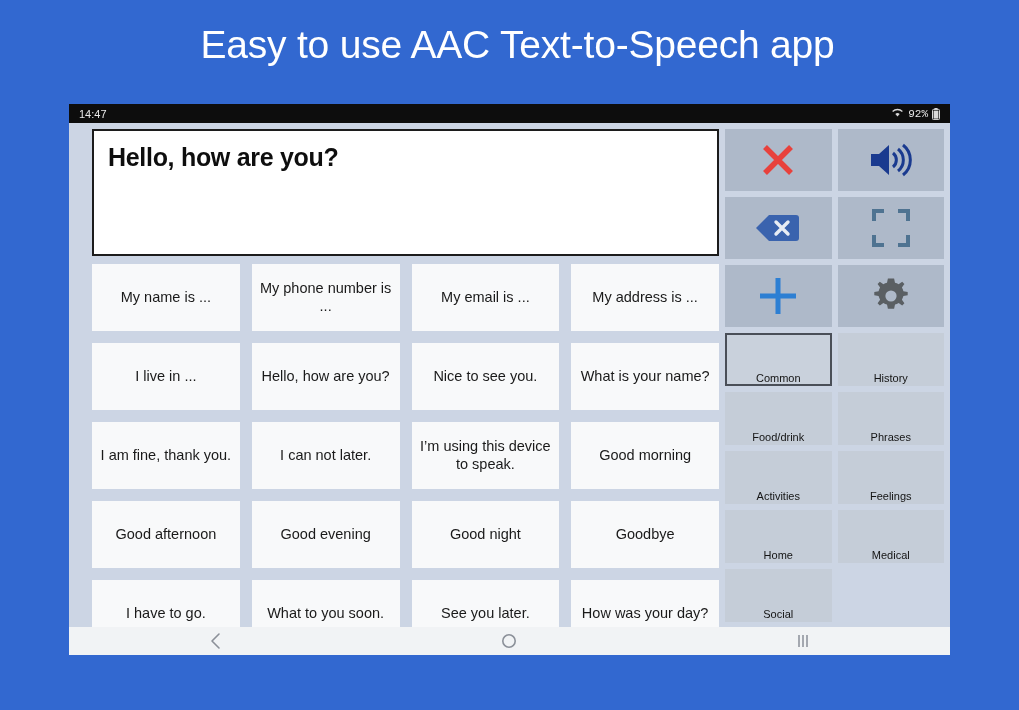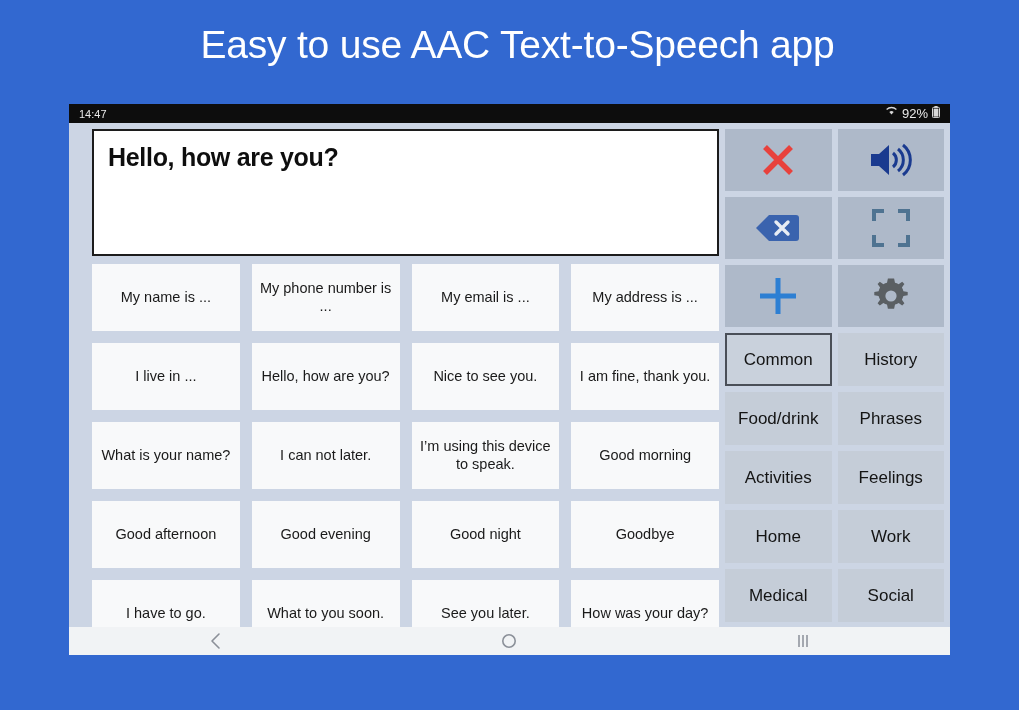--- a/index.html
+++ b/index.html
@@ -53,21 +53,22 @@
     align-items: center;
     justify-content: space-between;
     padding: 0 10px;
     font-size: 11px;
     flex: none;
   }
   .status-left { display:flex; align-items:flex-start; }
   .status-right {
     display: flex;
     gap: 4px;
-    font-size: 13px;
+    font-size: 11px;
+    font-family: Liberation Mono, monospace;
   }
   .wifi-icon { display:inline-block; width:13px; height:10px; position:relative; }
   .wifi-icon svg { display:block; }
   .batt-icon { display:inline-block; width:8px; height:12px; position:relative; }
   .batt-icon svg { display:block; }
 
   
   .app-body {
     flex: 1 1 auto;
     display: flex;
@@ -158,23 +159,23 @@
     display: grid;
     grid-template-columns: repeat(2, 1fr);
     grid-auto-rows: 53px;
     gap: 6px;
     align-content: start;
     overflow: hidden;
   }
   .cat-btn {
     background: #c5cdd8;
     display: flex;
-    align-items: center;
+    align-items: flex-end;
     justify-content: center;
-    font-size: 17px;
+    font-size: 11px;
     color: #141414;
     cursor: pointer;
     border: 2px solid transparent;
   }
   .cat-btn.selected {
     border: 2px solid #4a4f58;
     background: #c9d1dc;
   }
 
   
@@ -251,24 +252,24 @@
           <div class="phrase-tile">
             <span>I live in ...</span>
           </div>
           <div class="phrase-tile">
             <span>Hello, how are you?</span>
           </div>
           <div class="phrase-tile">
             <span>Nice to see you.</span>
           </div>
           <div class="phrase-tile">
+            <span>What is your name?</span>
+          </div>
+          <div class="phrase-tile">
             <span>I am fine, thank you.</span>
-          </div>
-          <div class="phrase-tile">
-            <span>What is your name?</span>
           </div>
           <div class="phrase-tile">
             <span>I can not later.</span>
           </div>
           <div class="phrase-tile">
             <span>I’m using this device to speak.</span>
           </div>
           <div class="phrase-tile">
             <span>Good morning</span>
           </div>
@@ -367,23 +368,20 @@
             <span>Phrases</span>
           </div>
           <div class="cat-btn">
             <span>Activities</span>
           </div>
           <div class="cat-btn">
             <span>Feelings</span>
           </div>
           <div class="cat-btn">
             <span>Home</span>
-          </div>
-          <div class="cat-btn">
-            <span>Work</span>
           </div>
           <div class="cat-btn">
             <span>Medical</span>
           </div>
           <div class="cat-btn">
             <span>Social</span>
           </div>
         </div>
     </div>
 

